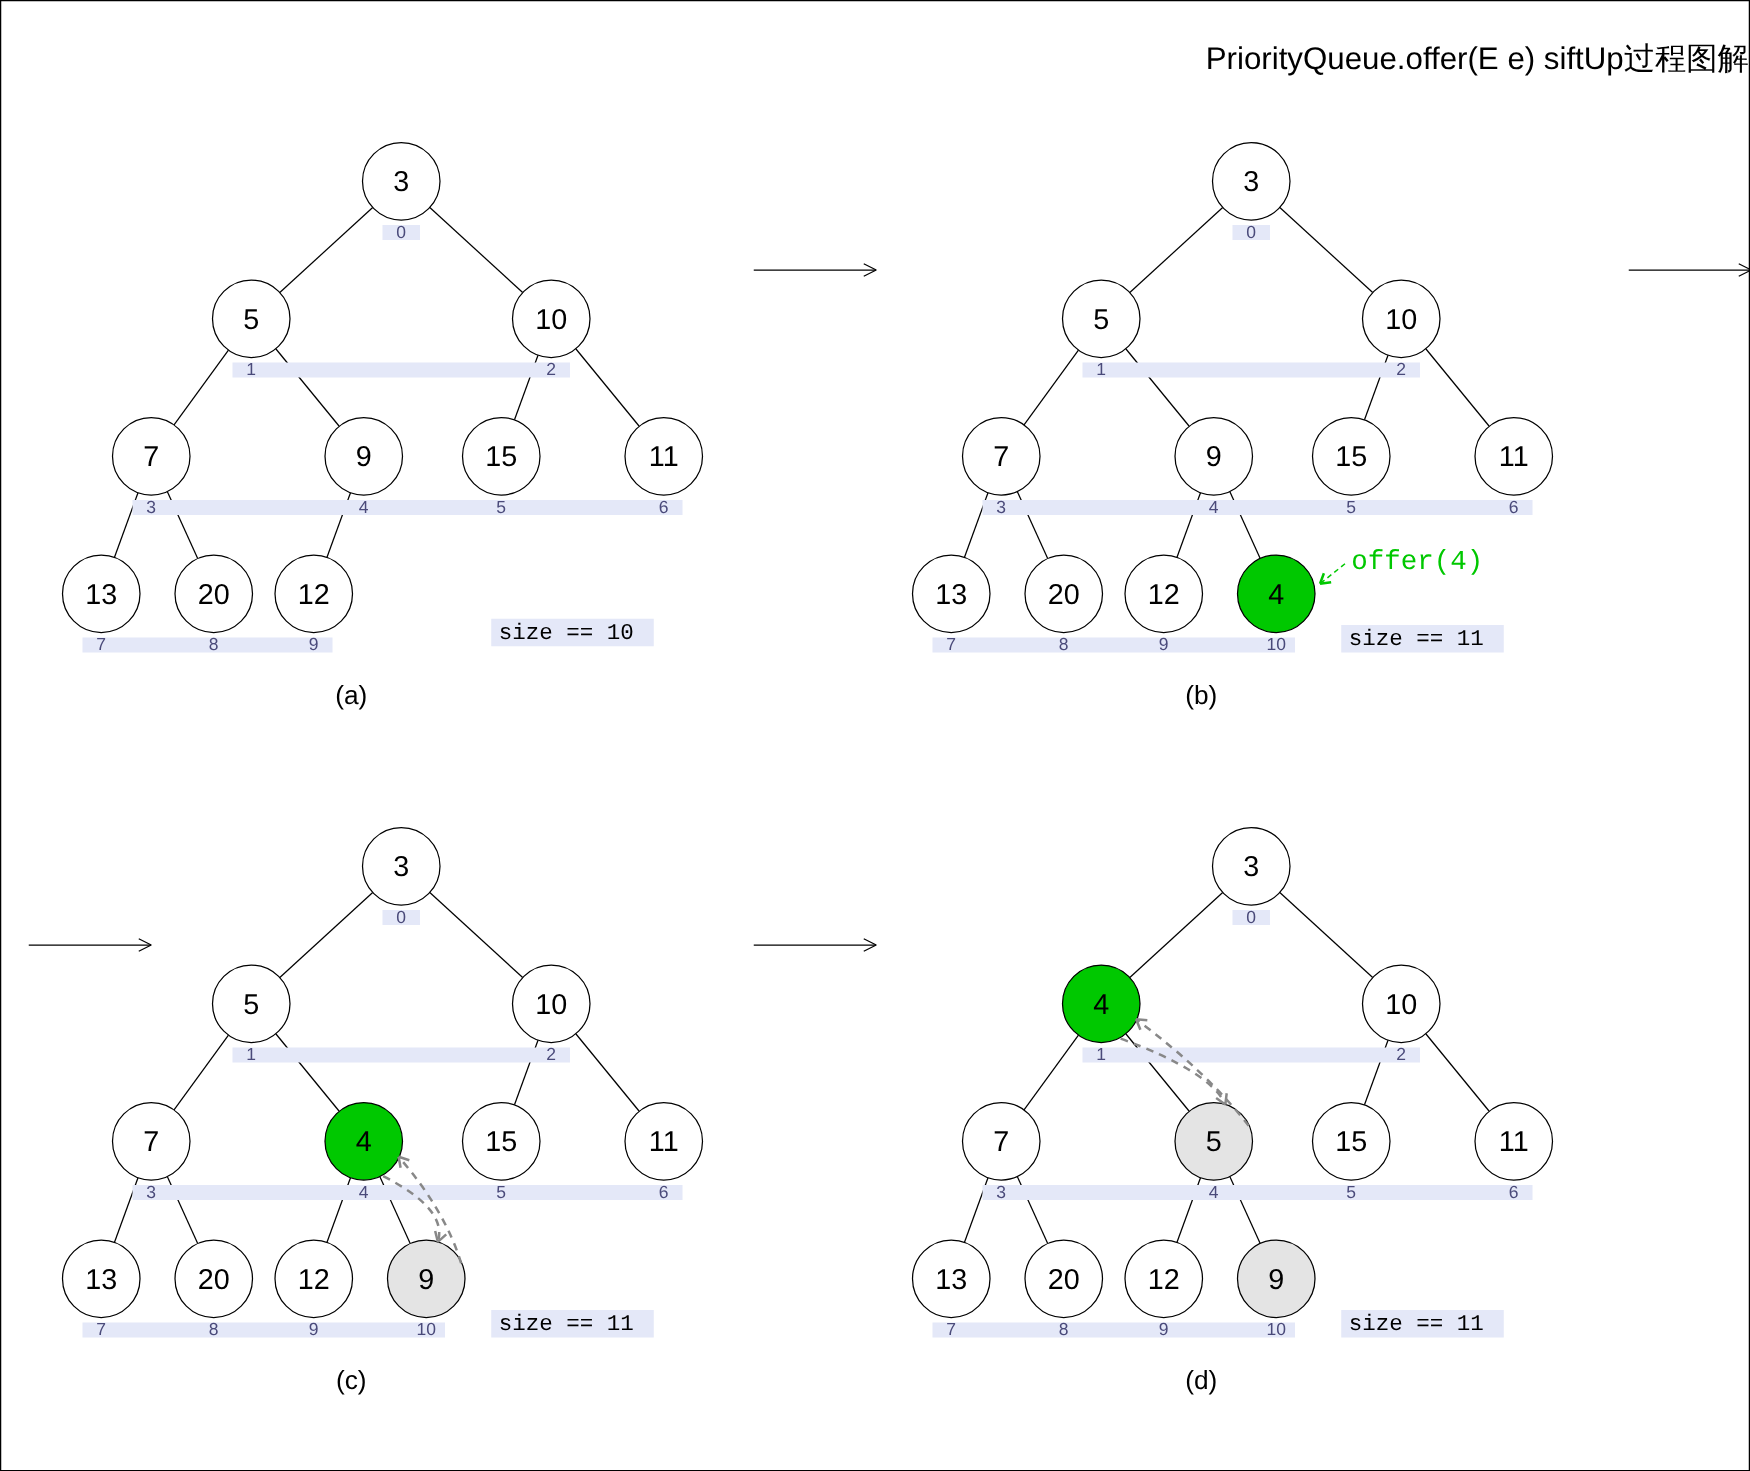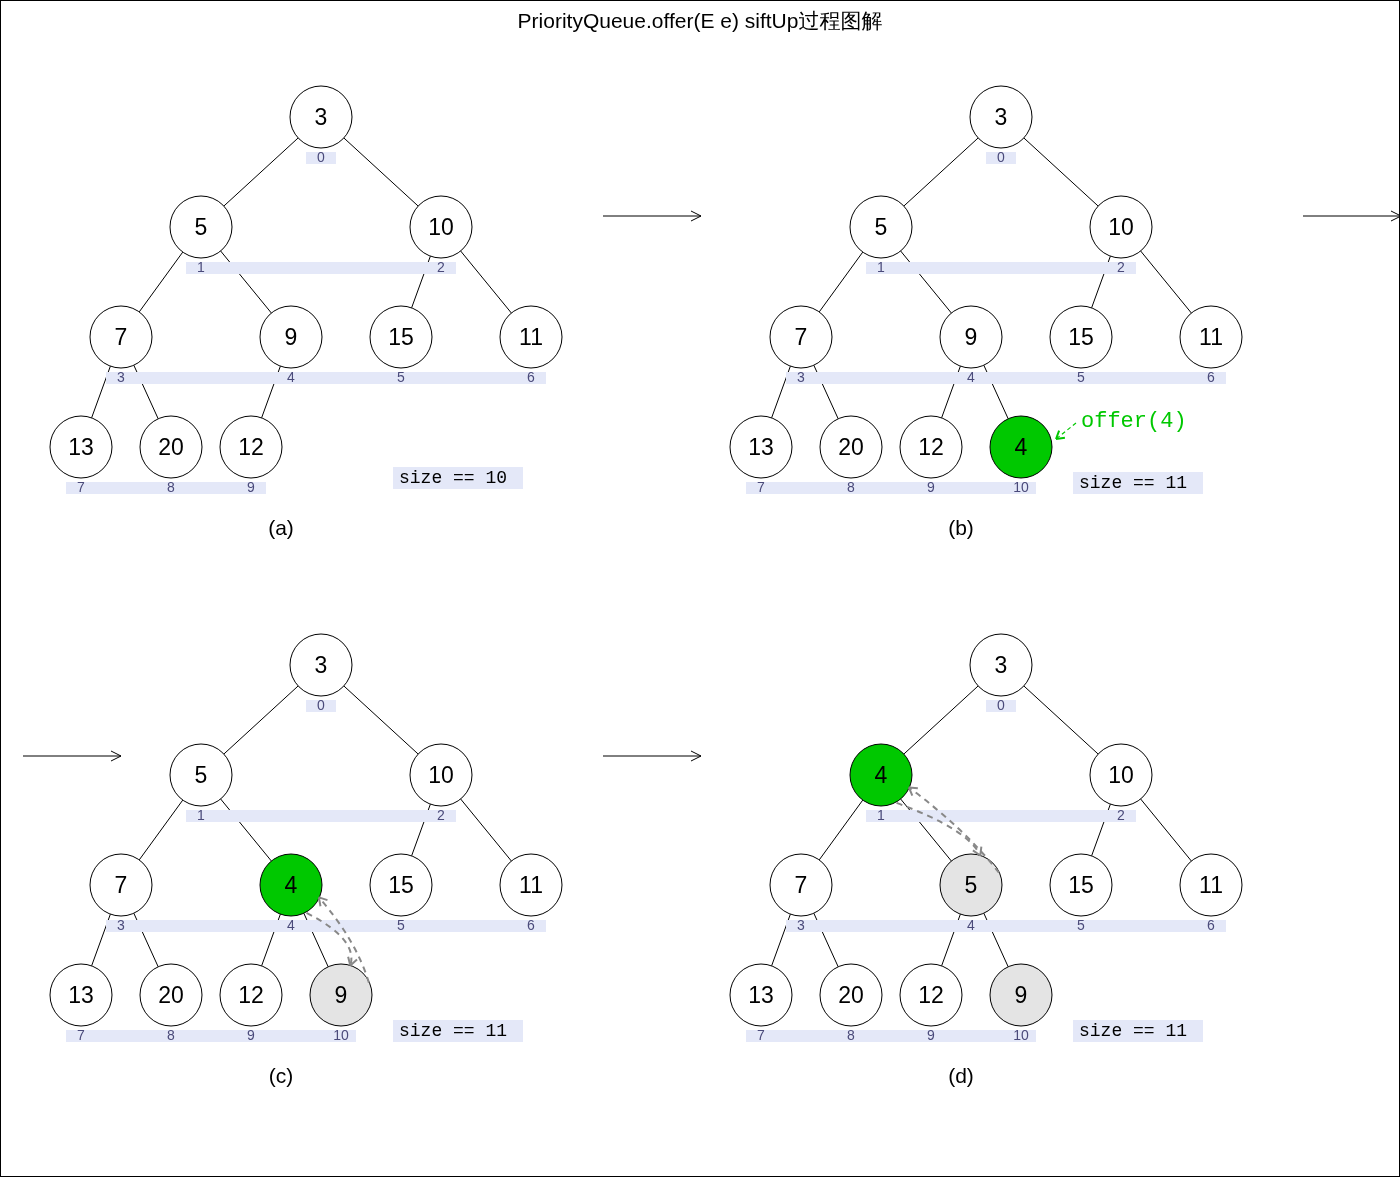--- a/index.html
+++ b/index.html
@@ -1,17 +1,17 @@
 <!DOCTYPE html>
 <html><head>
 <meta charset="utf-8">
 <style>
   body{margin:0;font-family:Arial,Helvetica,sans-serif;background:#fff;color:#000;}
   .frame{box-sizing:border-box;width:1400px;height:1177px;border:1px solid #000;padding:6px 0 0 0;position:relative;}
-  .title{font-size:21px;text-align:center;font-weight:400;}
+  .title{font-size:25px;text-align:right;font-weight:400;margin-top:23px;}
   .panels{display:flex;flex-wrap:wrap;position:relative;}
   .panel{width:580px;position:relative;}
   svg{display:block;}
   .node{stroke:#000;stroke-width:1;fill:#fff;}
   .node-green{fill:#00c800;}
   .node-gray{fill:#e4e4e4;}
   .nval{font-size:23px;text-anchor:middle;dominant-baseline:central;fill:#000;}
   .idx{font-size:14px;fill:#4a4a7a;text-anchor:middle;}
   .idxband{fill:#e4e8f8;}
   .edge{stroke:#000;stroke-width:1;fill:none;}

